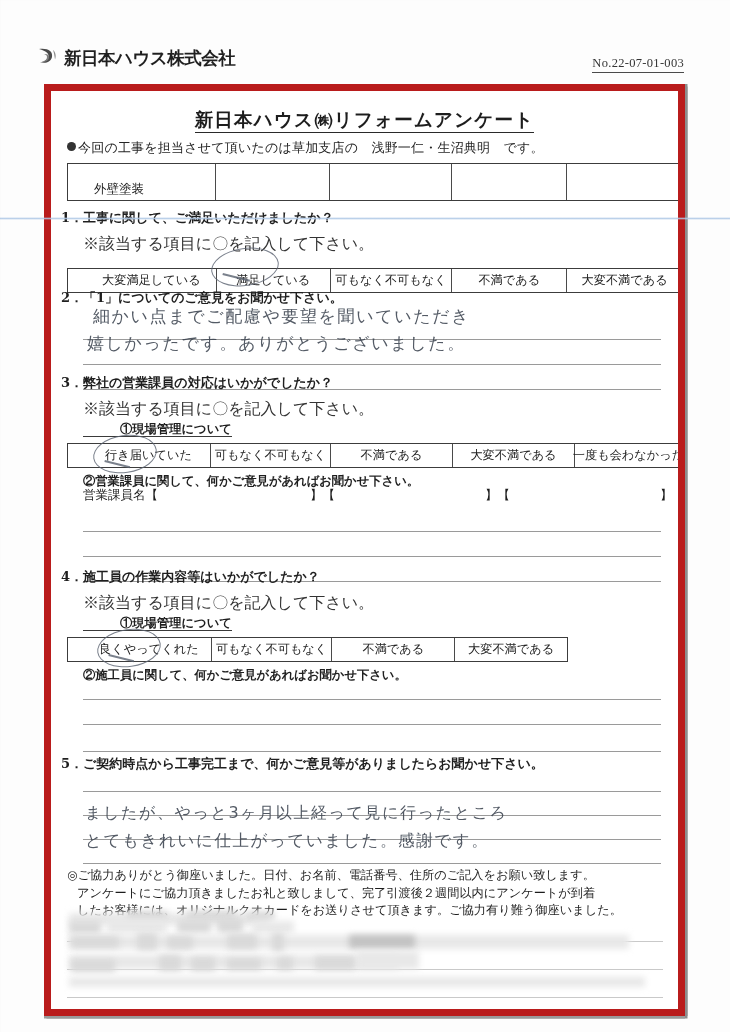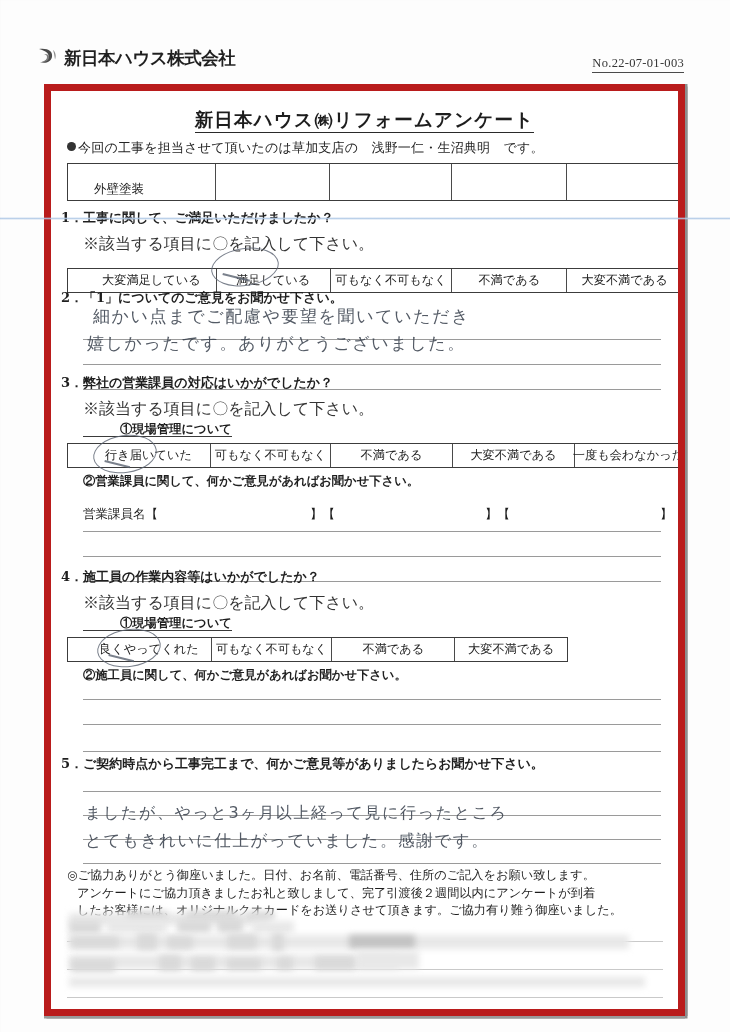--- a/index.html
+++ b/index.html
@@ -209,21 +209,21 @@
       <div class="cell" style="width:124px">行き届いていた</div>
       <div class="cell" style="width:120px">可もなく不可もなく</div>
       <div class="cell" style="width:122px">不満である</div>
       <div class="cell" style="width:122px">大変不満である</div>
       <div class="cell" style="width:107px">一度も会わなかった</div>
     </div>
     <div class="hand-circle" style="left:42px;top:344px;width:62px;height:36px"></div>
 
     <div class="sub-head" style="left:32px;top:382px;font-weight:600">②営業課員に関して、何かご意見があればお聞かせ下さい。</div>
 
-    <div class="bracket-row" style="top:415px">
+    <div class="bracket-row" style="top:396px">
       <span class="lbl">営業課員名【</span><span class="slot"></span><span>】</span><span>【</span><span class="slot"></span><span>】</span><span>【</span><span class="slot"></span><span>】</span>
     </div>
 
     <div class="rule" style="left:32px;top:440px;width:578px"></div>
     <div class="rule" style="left:32px;top:465px;width:578px"></div>
     <div class="rule" style="left:32px;top:490px;width:578px"></div>
 
     <div class="qline" style="left:10px;top:477px">4．施工員の作業内容等はいかがでしたか？</div>
     <div class="note" style="left:32px;top:502px">※該当する項目に〇を記入して下さい。</div>
     <div class="sub-head" style="left:32px;top:524px">

